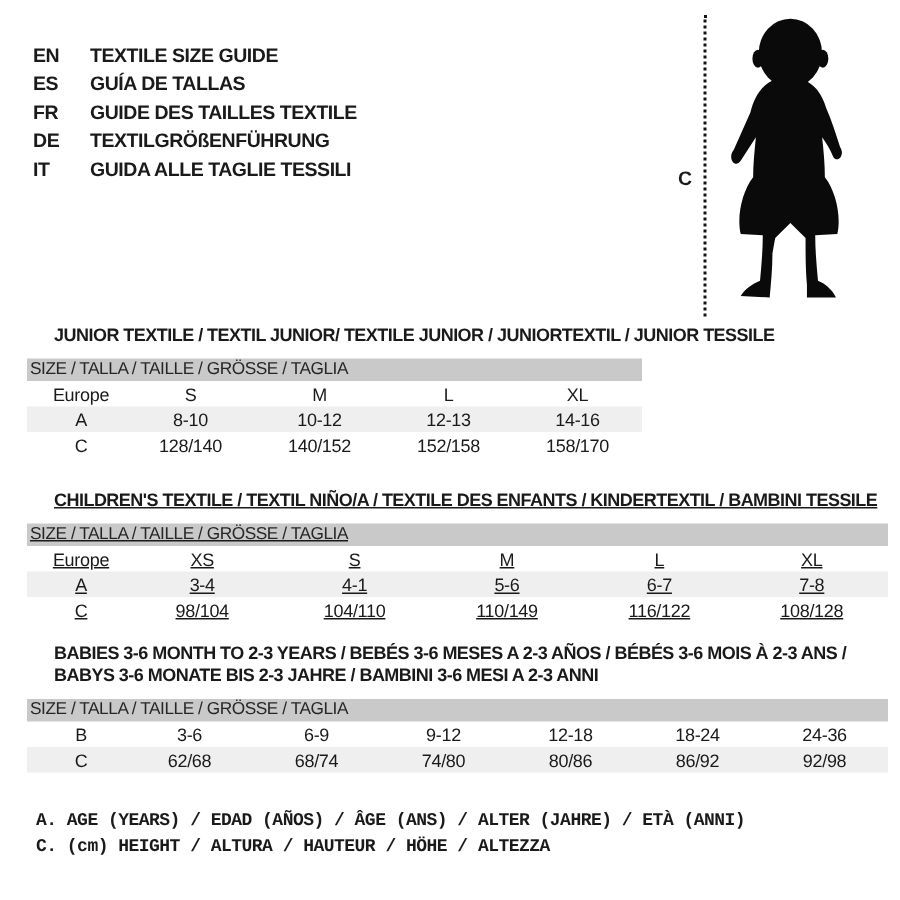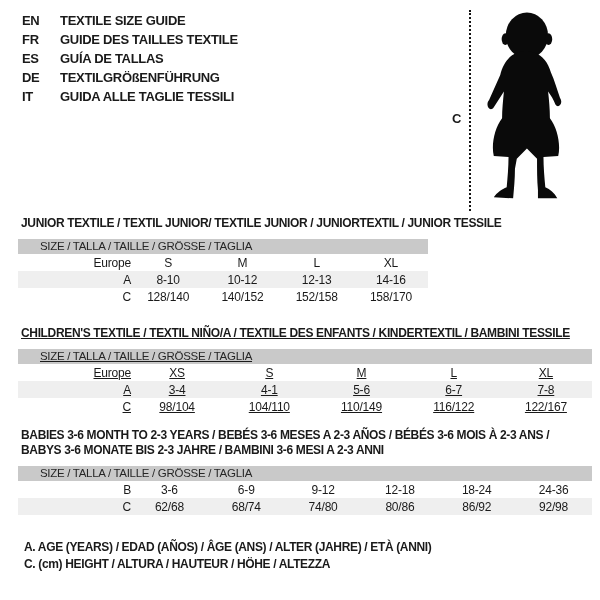--- a/index.html
+++ b/index.html
@@ -5,65 +5,65 @@
   html,body{margin:0;padding:0;}
   body{
     width:600px;height:600px;background:#ffffff;
     font-family:"Liberation Sans","DejaVu Sans",sans-serif;
     color:#1a1a1a;-webkit-font-smoothing:antialiased;
   }
   .page{position:relative;width:600px;height:600px;overflow:hidden;background:#fff;}
 
   
   .header{position:relative;height:213px;}
-  .langs{position:absolute;top:11px;left:22px;}
+  .langs{position:absolute;top:27px;left:22px;}
   .lang-row{display:flex;height:19px;align-items:center;font-weight:bold;font-size:13px;letter-spacing:-0.3px;}
   .lang-code{width:38px;flex:0 0 38px;}
   .figure{position:absolute;top:8px;right:28px;display:flex;align-items:flex-start;}
   .dash-line{width:0;height:201px;border-left:2px dotted #141414;margin-top:2px;}
   .c-label{position:absolute;left:-17px;top:103px;font-weight:bold;font-size:13px;}
   .figure svg{margin-left:9px;display:block;}
 
   
   .section{margin-left:18px;}
   .sec-junior{margin-top:3px;}
   .sec-children{margin-top:21px;text-decoration:underline;}
   .sec-babies{margin-top:13px;}
-  .sec-title{font-weight:bold;font-size:12px;line-height:15px;letter-spacing:-0.35px;margin-left:3px;}
+  .sec-title{font-weight:bold;font-size:12px;line-height:15px;letter-spacing:-0.35px;margin-left:18px;}
   .table{margin-top:8px;}
   .table.narrow{width:410px;}
   .table.wide{width:574px;}
-  .size-bar{background:#c9c9c9;height:15px;line-height:15px;padding-left:22px;font-size:11.5px;letter-spacing:-0.3px;color:#262626;}
+  .size-bar{background:#c9c9c9;height:15px;line-height:15px;padding-left:2px;font-size:11.5px;letter-spacing:-0.3px;color:#262626;}
   .trow{display:flex;height:17px;align-items:center;font-size:12px;letter-spacing:-0.2px;}
   .trow.shaded{background:#efefef;}
   .tcell{flex:1;text-align:center;}
-  .tcell.label{flex:0 0 60px;text-align:right;padding-left:6px;margin-left:47px;}
+  .tcell.label{flex:0 0 60px;text-align:center;padding-left:6px;}
 
   
   .footnotes{margin:24px 0 0 24px;}
-  .footnote{font-weight:bold;font-size:12px;line-height:16.5px;letter-spacing:-0.35px;}
+  .footnote{font-weight:bold;font-size:12px;line-height:16.5px;letter-spacing:-0.35px;font-family:Liberation Mono, monospace;}
 </style>
 </head>
 <body>
 
 <div class="page">
 
   <div class="header">
     <div class="langs" id="langs">
         <div class="lang-row">
           <span class="lang-code">EN</span>
           <span class="lang-title">TEXTILE SIZE GUIDE</span>
         </div>
         <div class="lang-row">
+          <span class="lang-code">ES</span>
+          <span class="lang-title">GUÍA DE TALLAS</span>
+        </div>
+        <div class="lang-row">
           <span class="lang-code">FR</span>
           <span class="lang-title">GUIDE DES TAILLES TEXTILE</span>
-        </div>
-        <div class="lang-row">
-          <span class="lang-code">ES</span>
-          <span class="lang-title">GUÍA DE TALLAS</span>
         </div>
         <div class="lang-row">
           <span class="lang-code">DE</span>
           <span class="lang-title">TEXTILGRÖßENFÜHRUNG</span>
         </div>
         <div class="lang-row">
           <span class="lang-code">IT</span>
           <span class="lang-title">GUIDA ALLE TAGLIE TESSILI</span>
         </div>
       </div>
@@ -159,21 +159,21 @@
             <div class="tcell">5-6</div>
             <div class="tcell">6-7</div>
             <div class="tcell">7-8</div>
           </div>
           <div class="trow">
             <div class="tcell label">C</div>
             <div class="tcell">98/104</div>
             <div class="tcell">104/110</div>
             <div class="tcell">110/149</div>
             <div class="tcell">116/122</div>
-            <div class="tcell">122/167</div>
+            <div class="tcell">108/128</div>
           </div>
         </div>
     </div>
   </div>
 
   <div class="section sec-babies">
     <div class="sec-title">BABIES 3-6 MONTH TO 2-3 YEARS / BEBÉS 3-6 MESES A 2-3 AÑOS / BÉBÉS 3-6 MOIS À 2-3 ANS /</div>
     <div class="sec-title">BABYS 3-6 MONATE BIS 2-3 JAHRE / BAMBINI 3-6 MESI A 2-3 ANNI</div>
     <div class="table wide">
       <div class="size-bar">SIZE / TALLA / TAILLE / GRÖSSE / TAGLIA</div>

